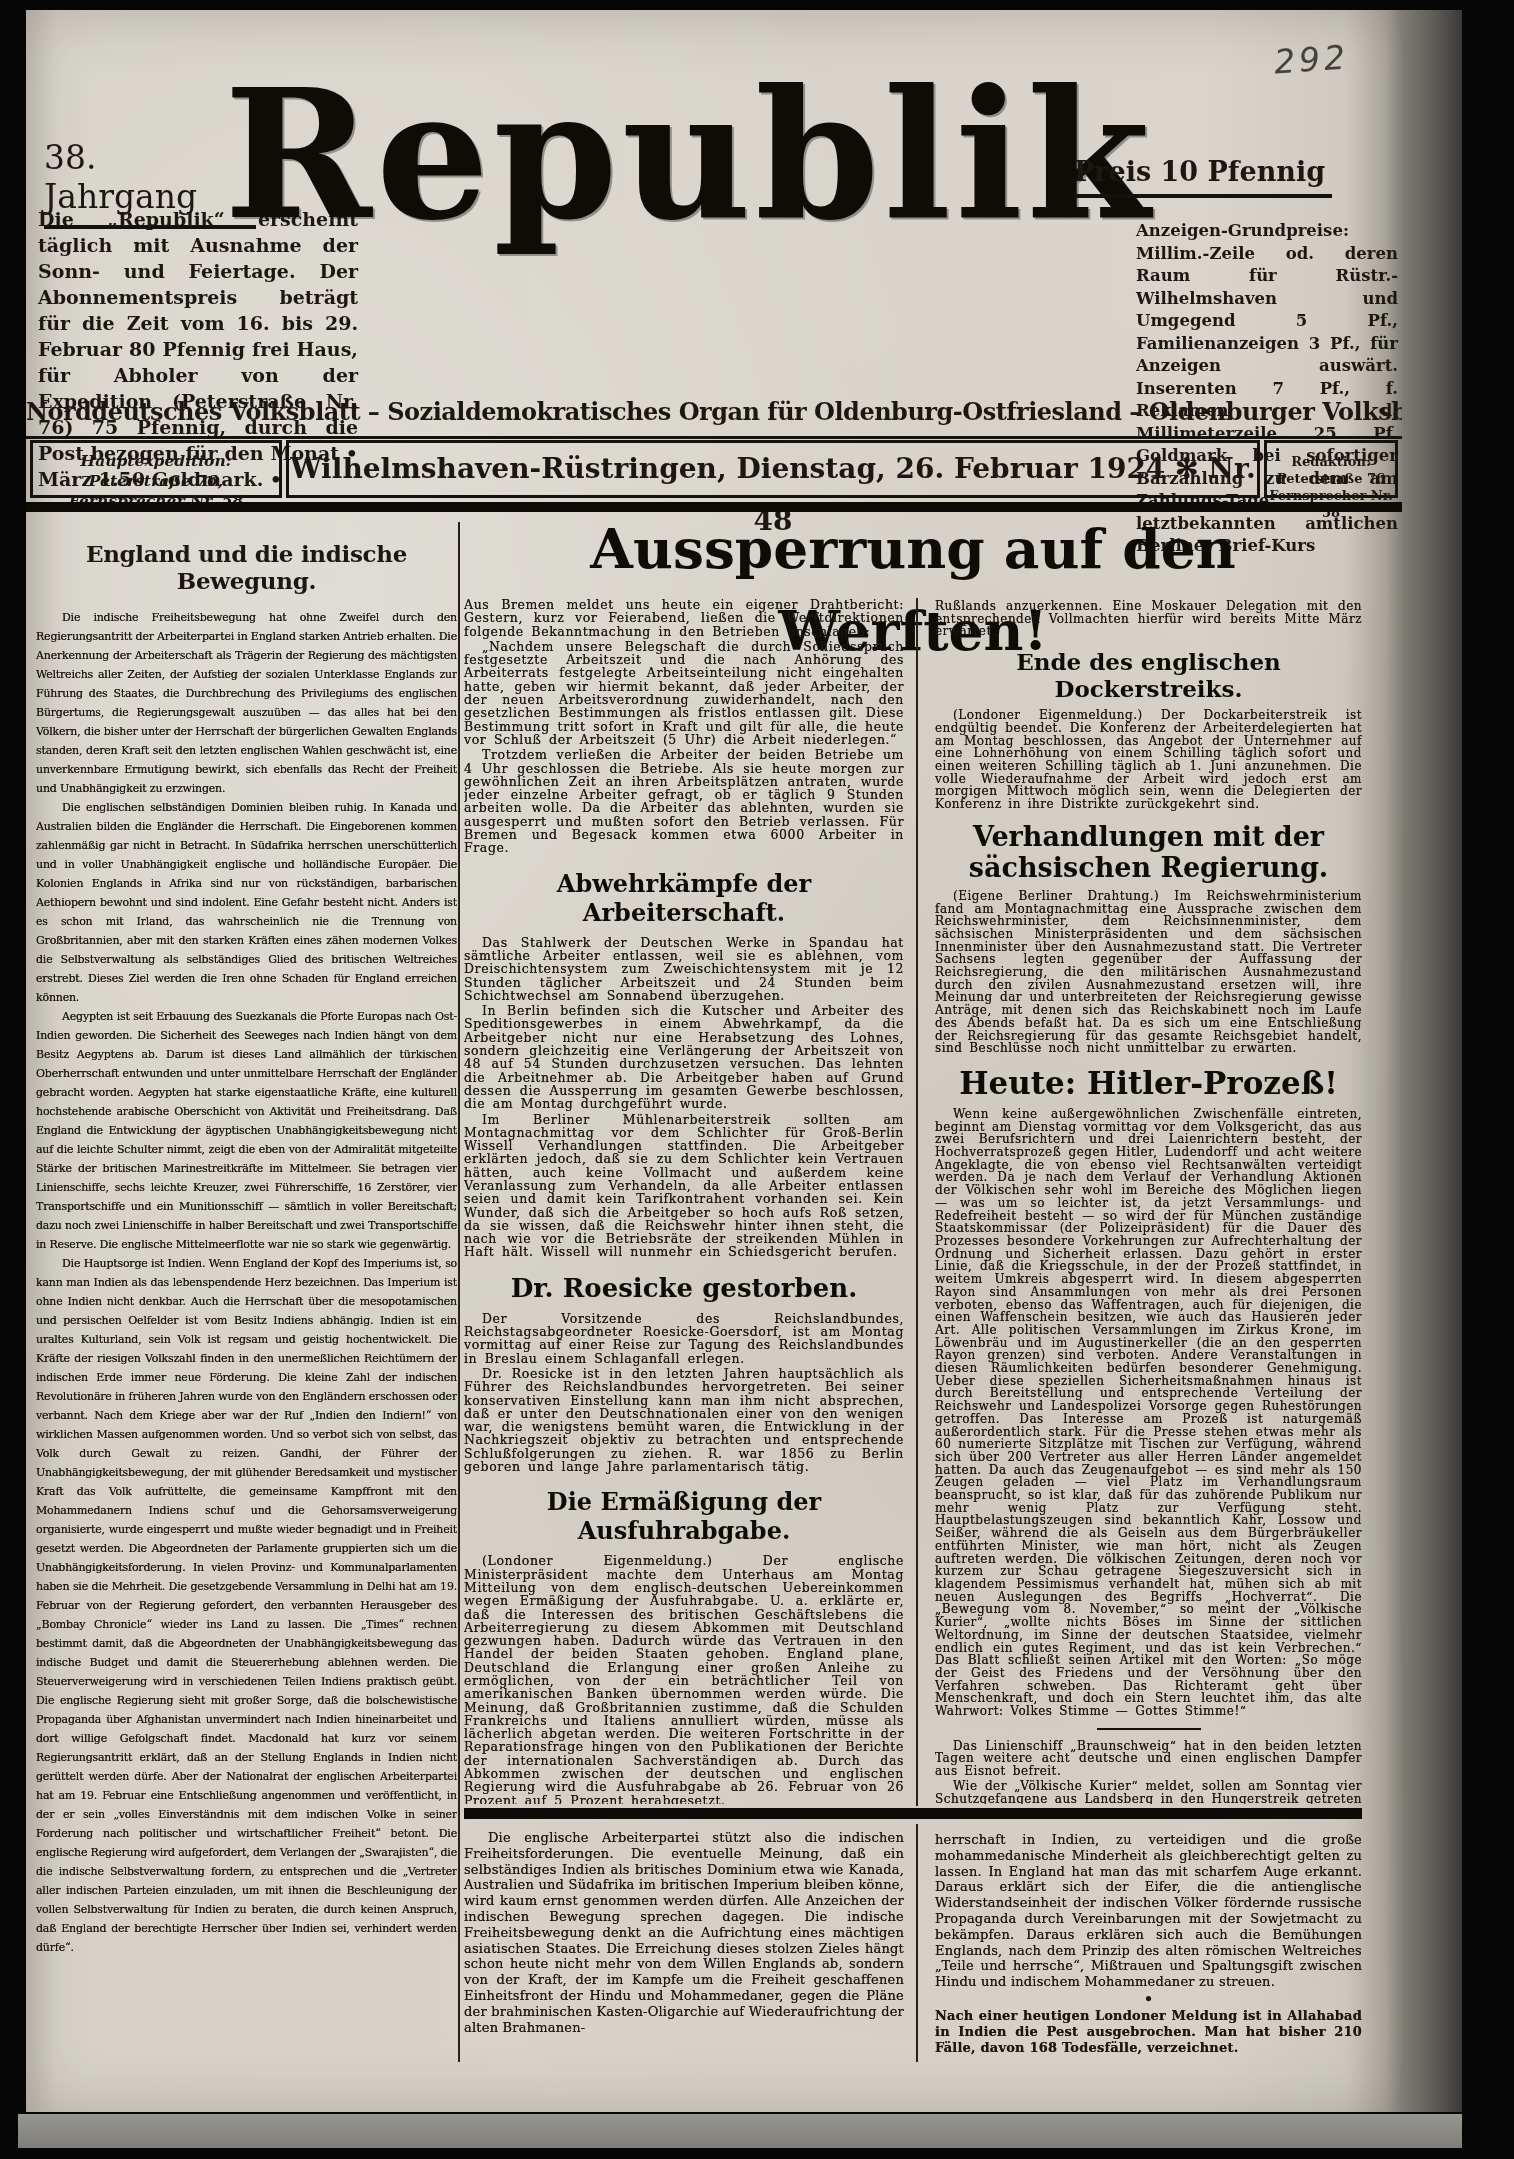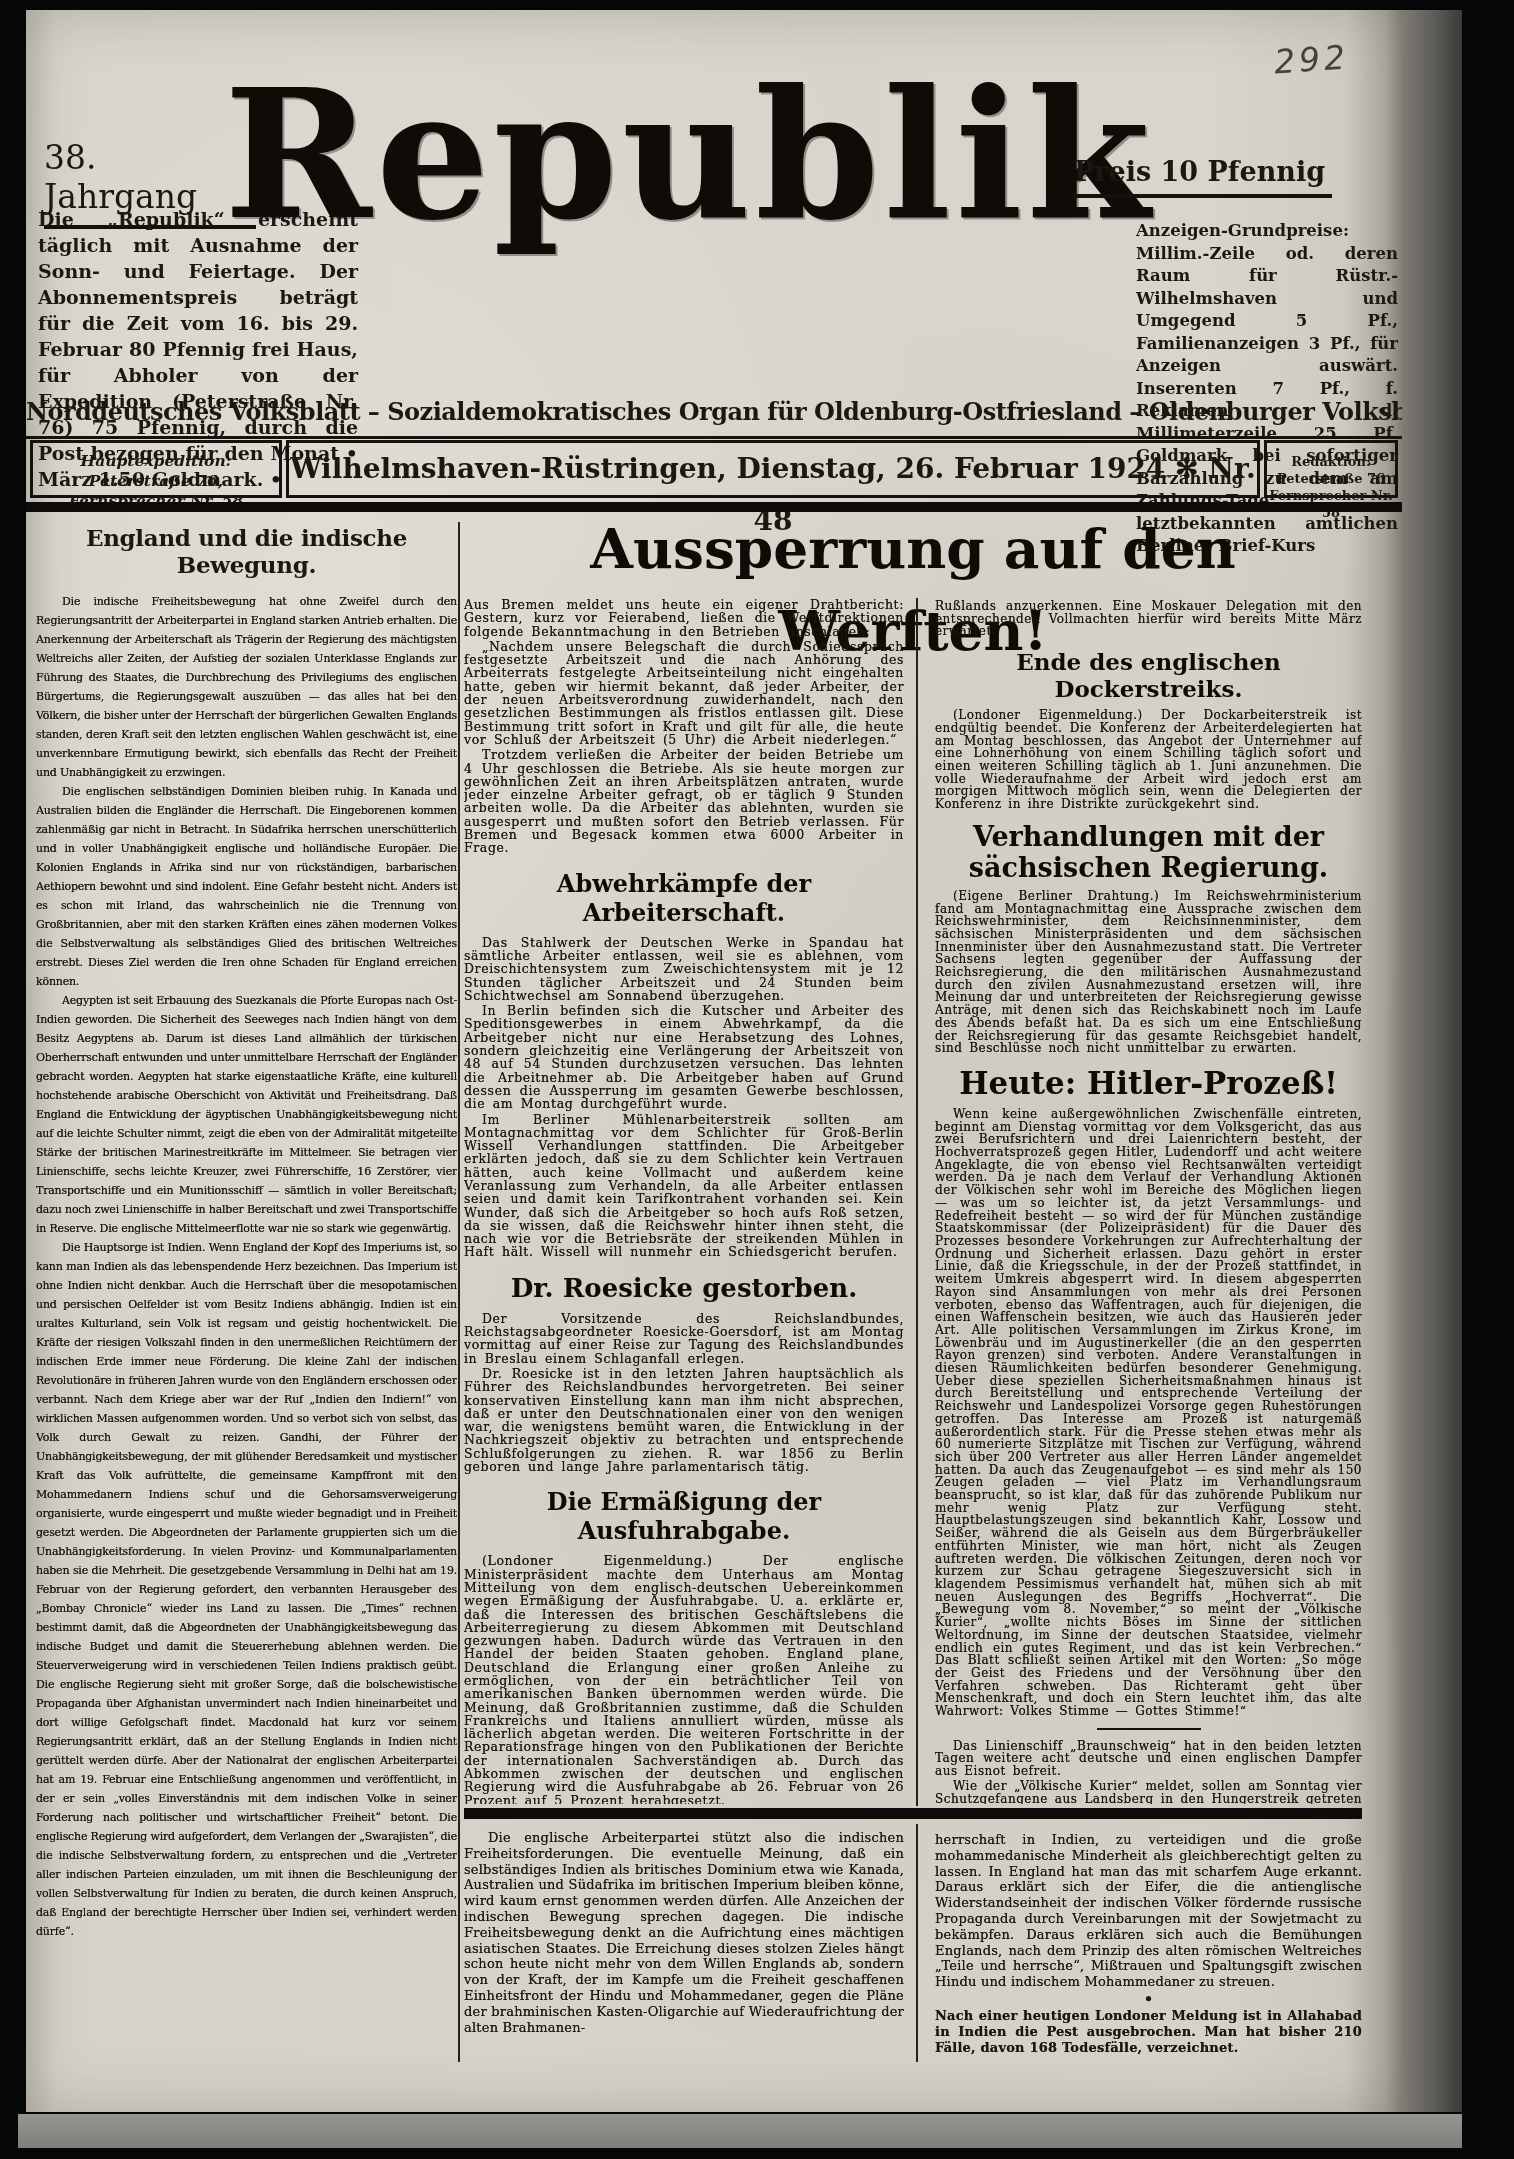--- a/index.html
+++ b/index.html
@@ -38,21 +38,21 @@
   .db2{left:260px;width:974px;font-size:28px;line-height:52px;}
   .db3{left:1238px;width:134px;font-size:13px;line-height:17px;padding-top:10px;}
   .rule-thick{position:absolute;left:0;top:492px;width:100%;height:10px;background:#0d0a07;}
   
   .headline{position:absolute;left:438px;top:498px;width:898px;text-align:center;
     font-size:55px;font-weight:bold;line-height:82px;color:#0f0c08;}
   .col{position:absolute;overflow:hidden;text-align:justify;}
   .col p{margin:0;text-shadow:0 0 0.5px rgba(25,18,10,0.8);}
   .col-left{left:10px;top:514px;width:421px;height:1538px;}
   .col-left p{font-size:11px;line-height:19px;letter-spacing:-0.2px;text-indent:26px;}
-  .lead-title{font-size:23px;font-weight:bold;text-align:center;margin:0 0 14px 0;letter-spacing:-0.3px;}
+  .lead-title{font-size:23px;font-weight:bold;text-align:center;margin:16px 0 14px 0;letter-spacing:-0.3px;}
   .col-mid{left:438px;top:588px;width:440px;height:1206px;}
   .col-mid p{font-size:12.5px;line-height:13.3px;letter-spacing:0.6px;word-spacing:3px;
     text-indent:18px;margin-bottom:2px;}
   .col-right{left:909px;top:590px;width:427px;height:1204px;}
   .col-right p{font-size:12px;line-height:12.7px;letter-spacing:0.5px;word-spacing:2.5px;
     text-indent:18px;margin-bottom:2px;}
   .col h3{text-align:center;font-weight:bold;color:#0f0c08;margin:14px 0 9px 0;}
   .h-abwehr{font-size:24px;}
   .h-roesicke{font-size:26px;}
   .h-ermaess{font-size:24px;}

